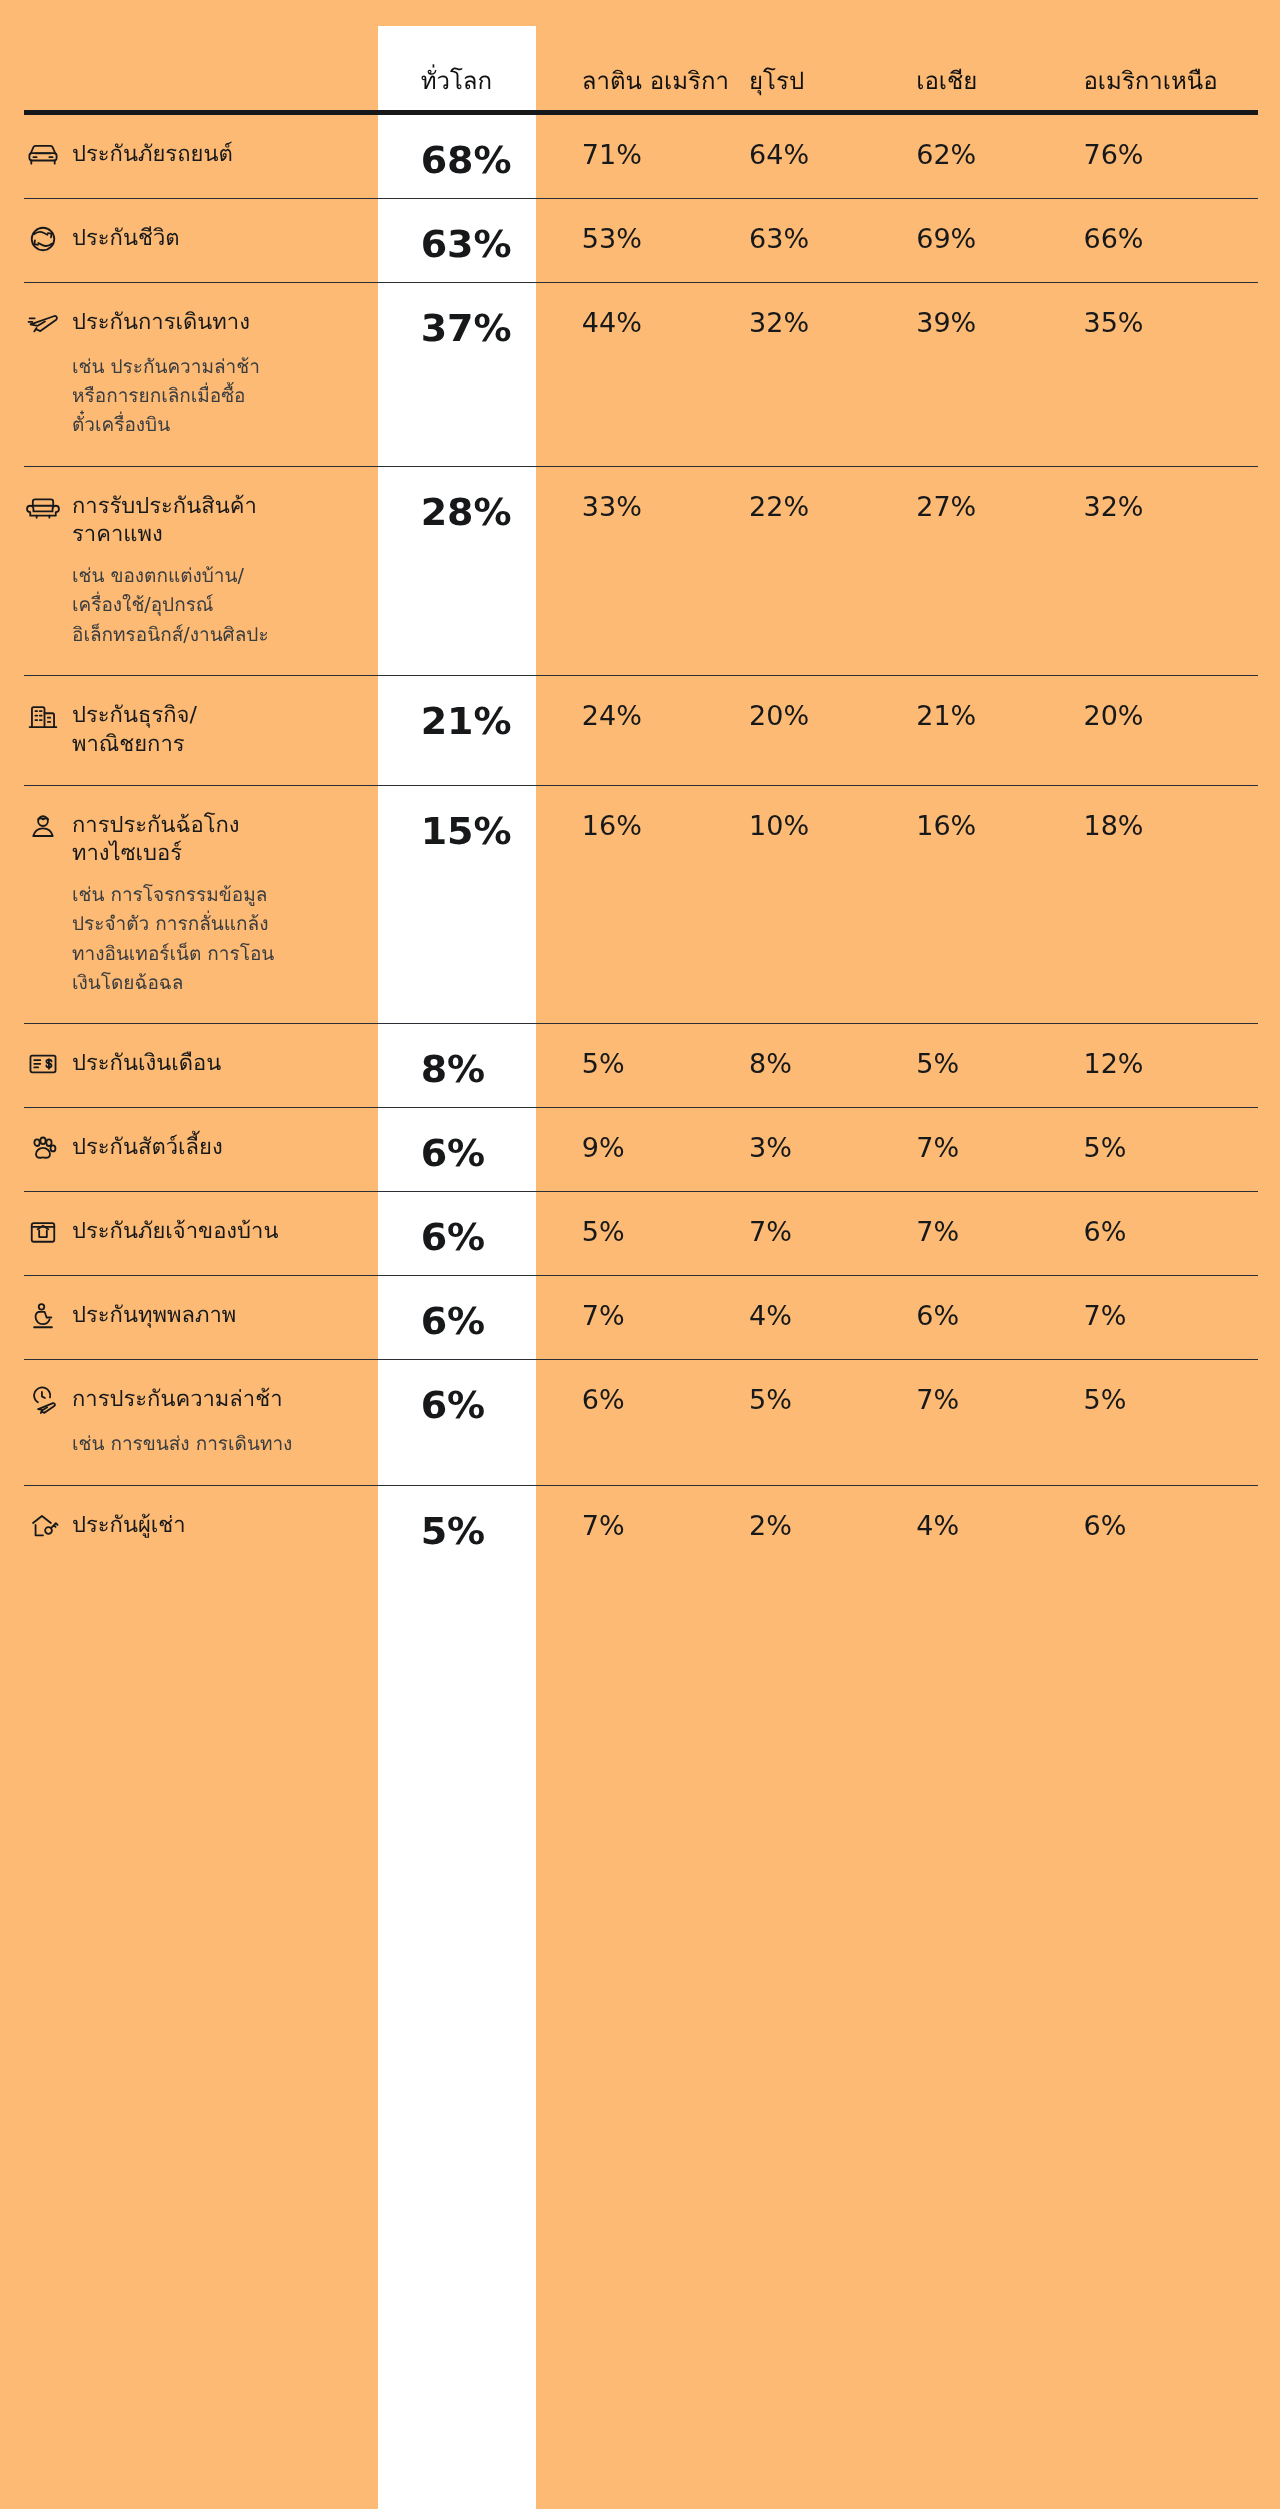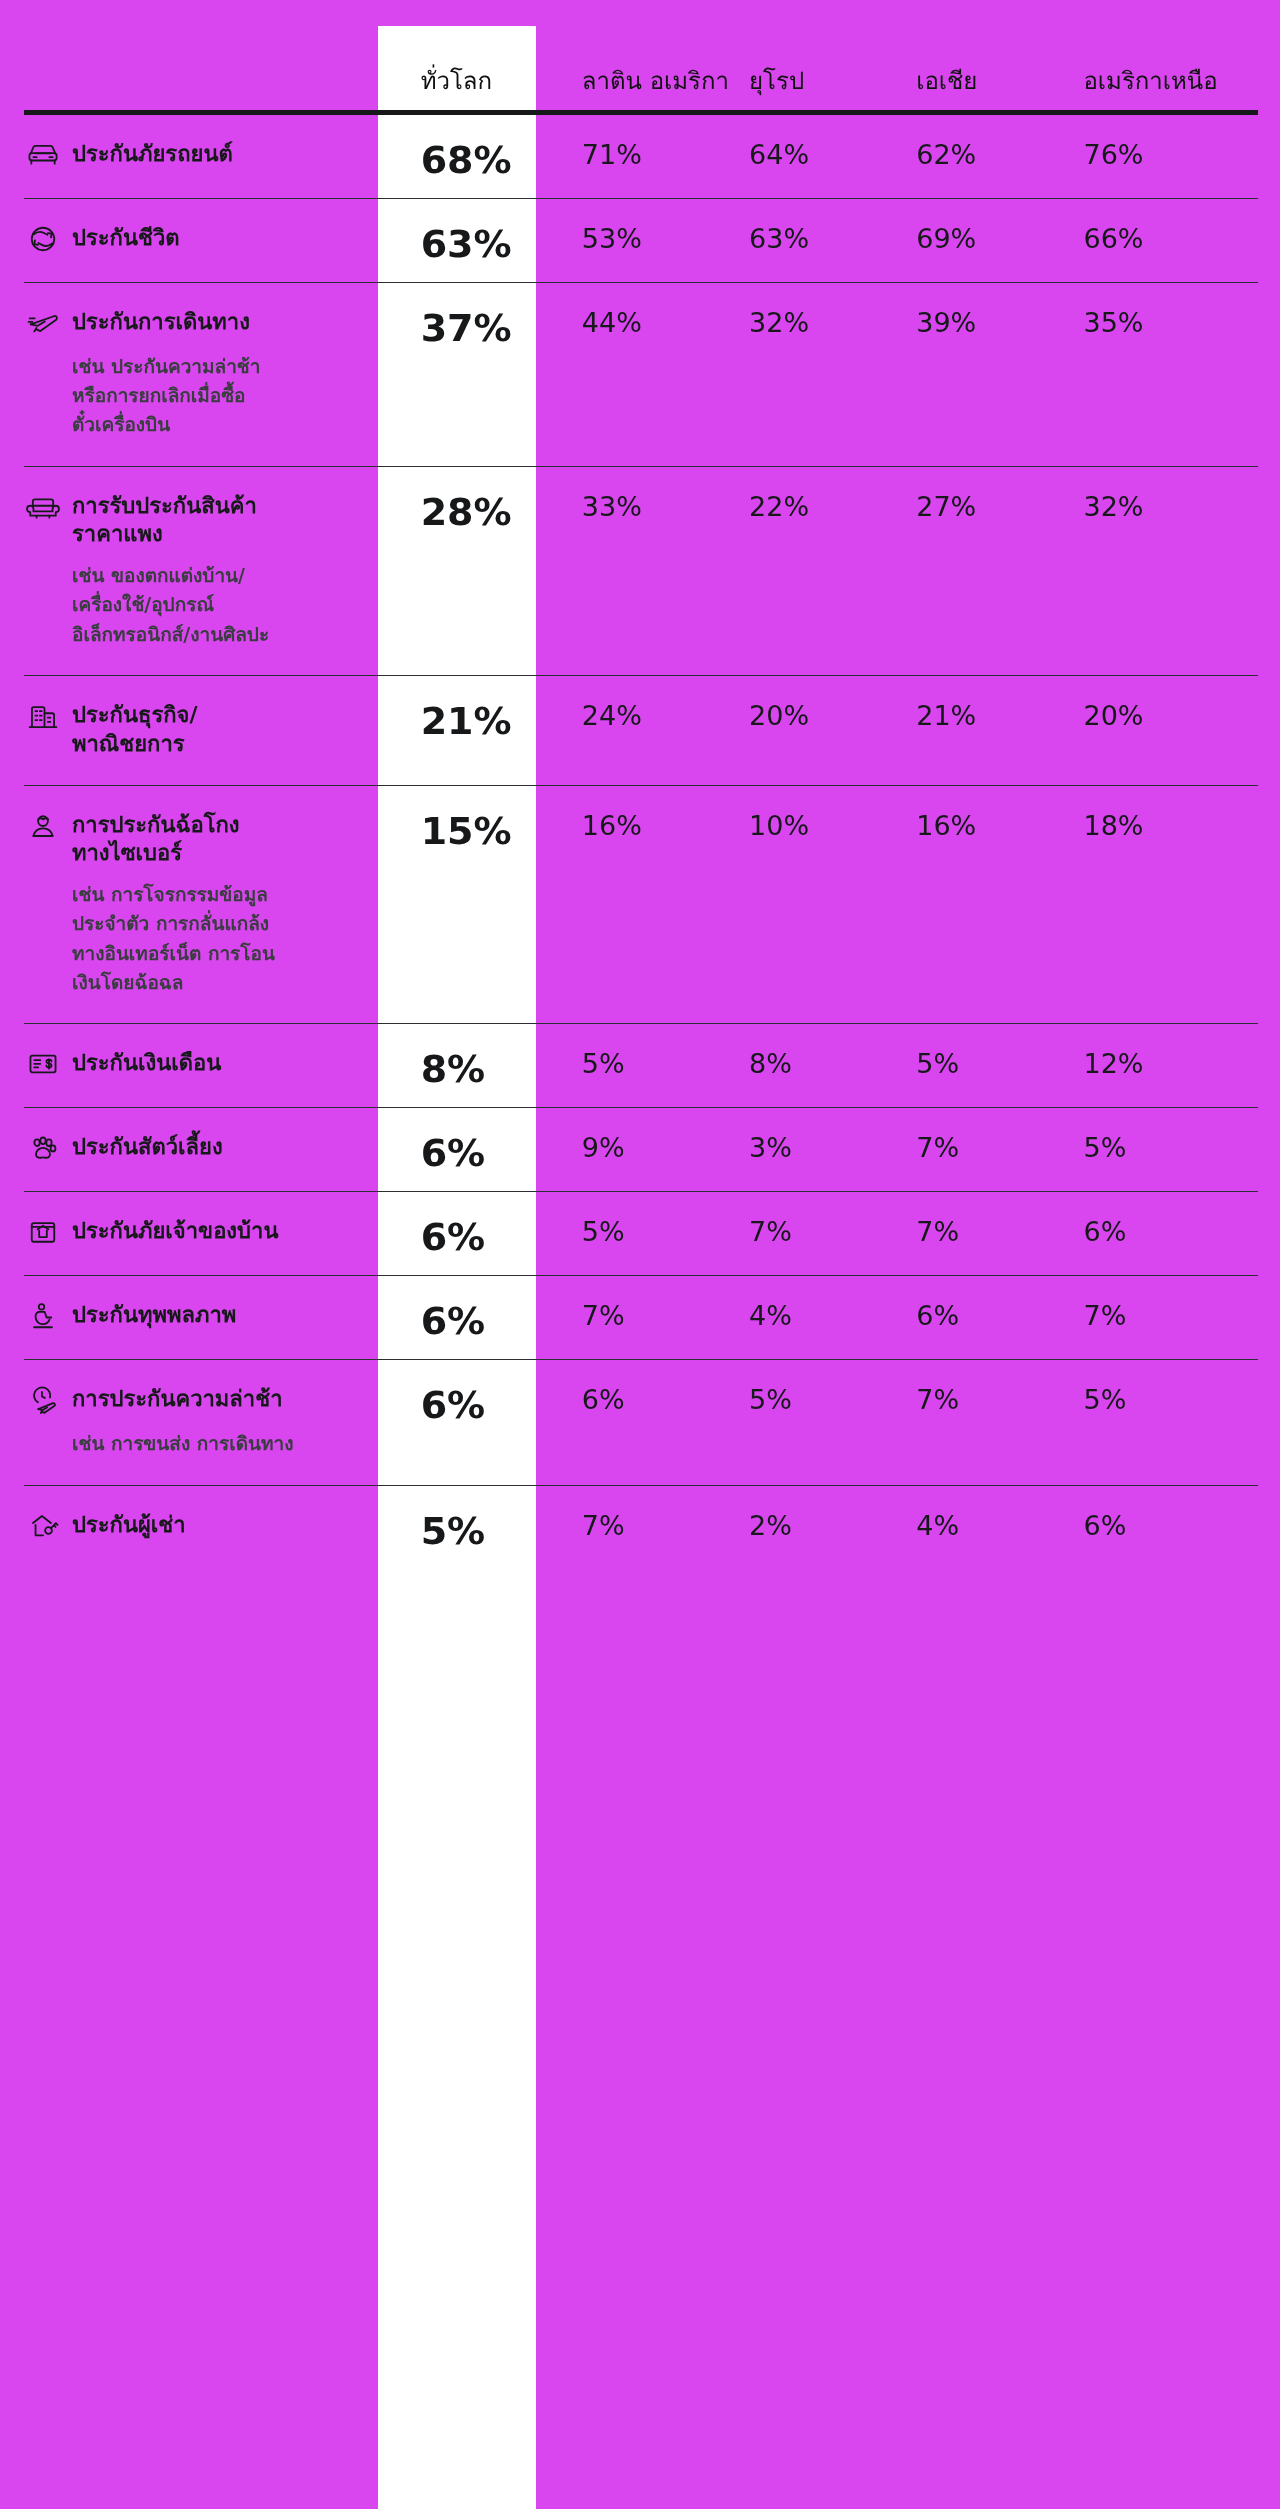--- a/index.html
+++ b/index.html
@@ -7,21 +7,21 @@
     width: 1280px;
     background: #f2f2f2;
     font-family: "DejaVu Sans", "Liberation Sans", sans-serif;
   }
   body { padding: 0; }
 
   .sheet {
     position: relative;
     width: 1280px;
     min-height: 2509px;
-    background: #d946ef;
+    background: #fdba74;
     padding: 0 22px 0 24px;
   }
 
   
   .highlight-band {
     position: absolute;
     left: 378px;
     top: 26px;
     width: 158px;
     bottom: 0;
@@ -60,21 +60,20 @@
   
   tbody td {
     vertical-align: top;
     border-bottom: 1px solid #2b2f33;
     padding: 0;
   }
   tbody tr:last-child td { border-bottom: none; }
 
   .cell-label {
     padding: 22px 18px 26px 2px;
-    font-weight: bold;
   }
   .label-row {
     display: flex;
     align-items: flex-start;
     gap: 12px;
   }
   .ic {
     flex: 0 0 auto;
     width: 34px;
     height: 34px;

